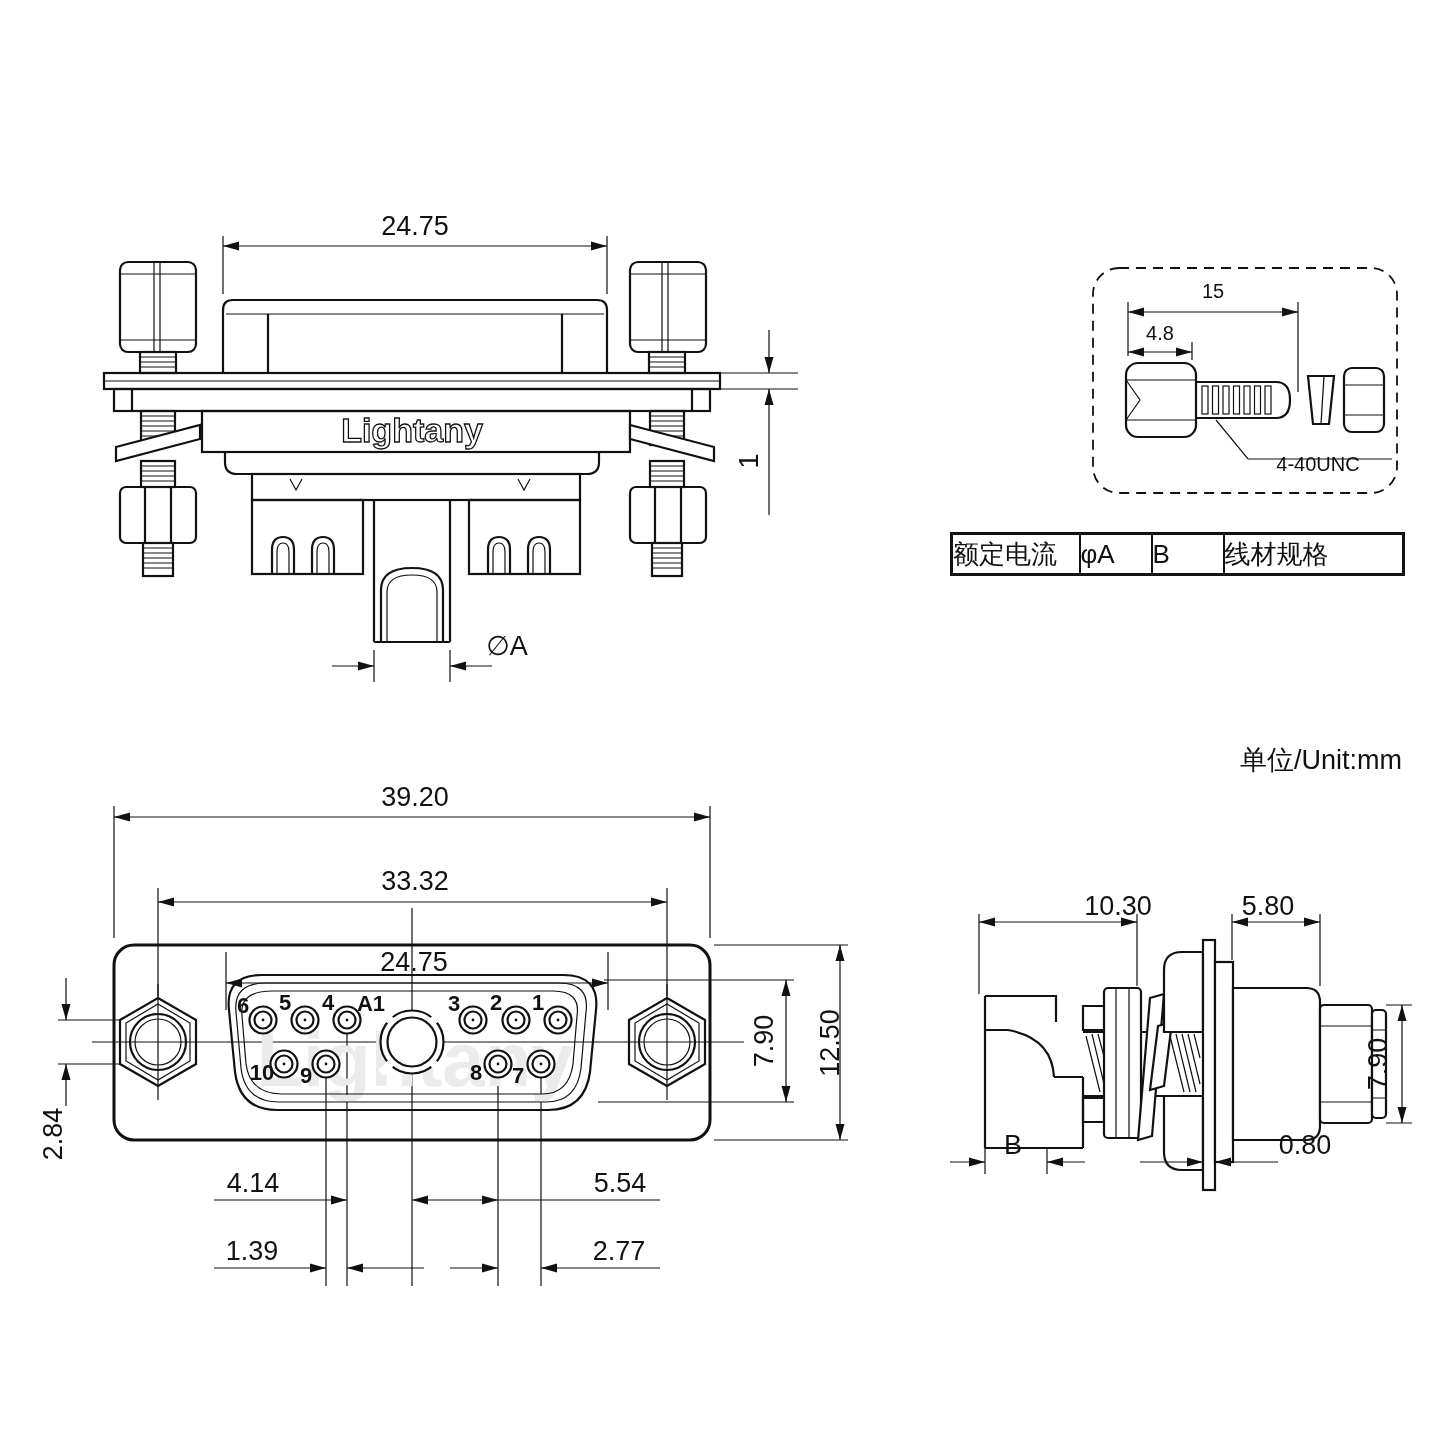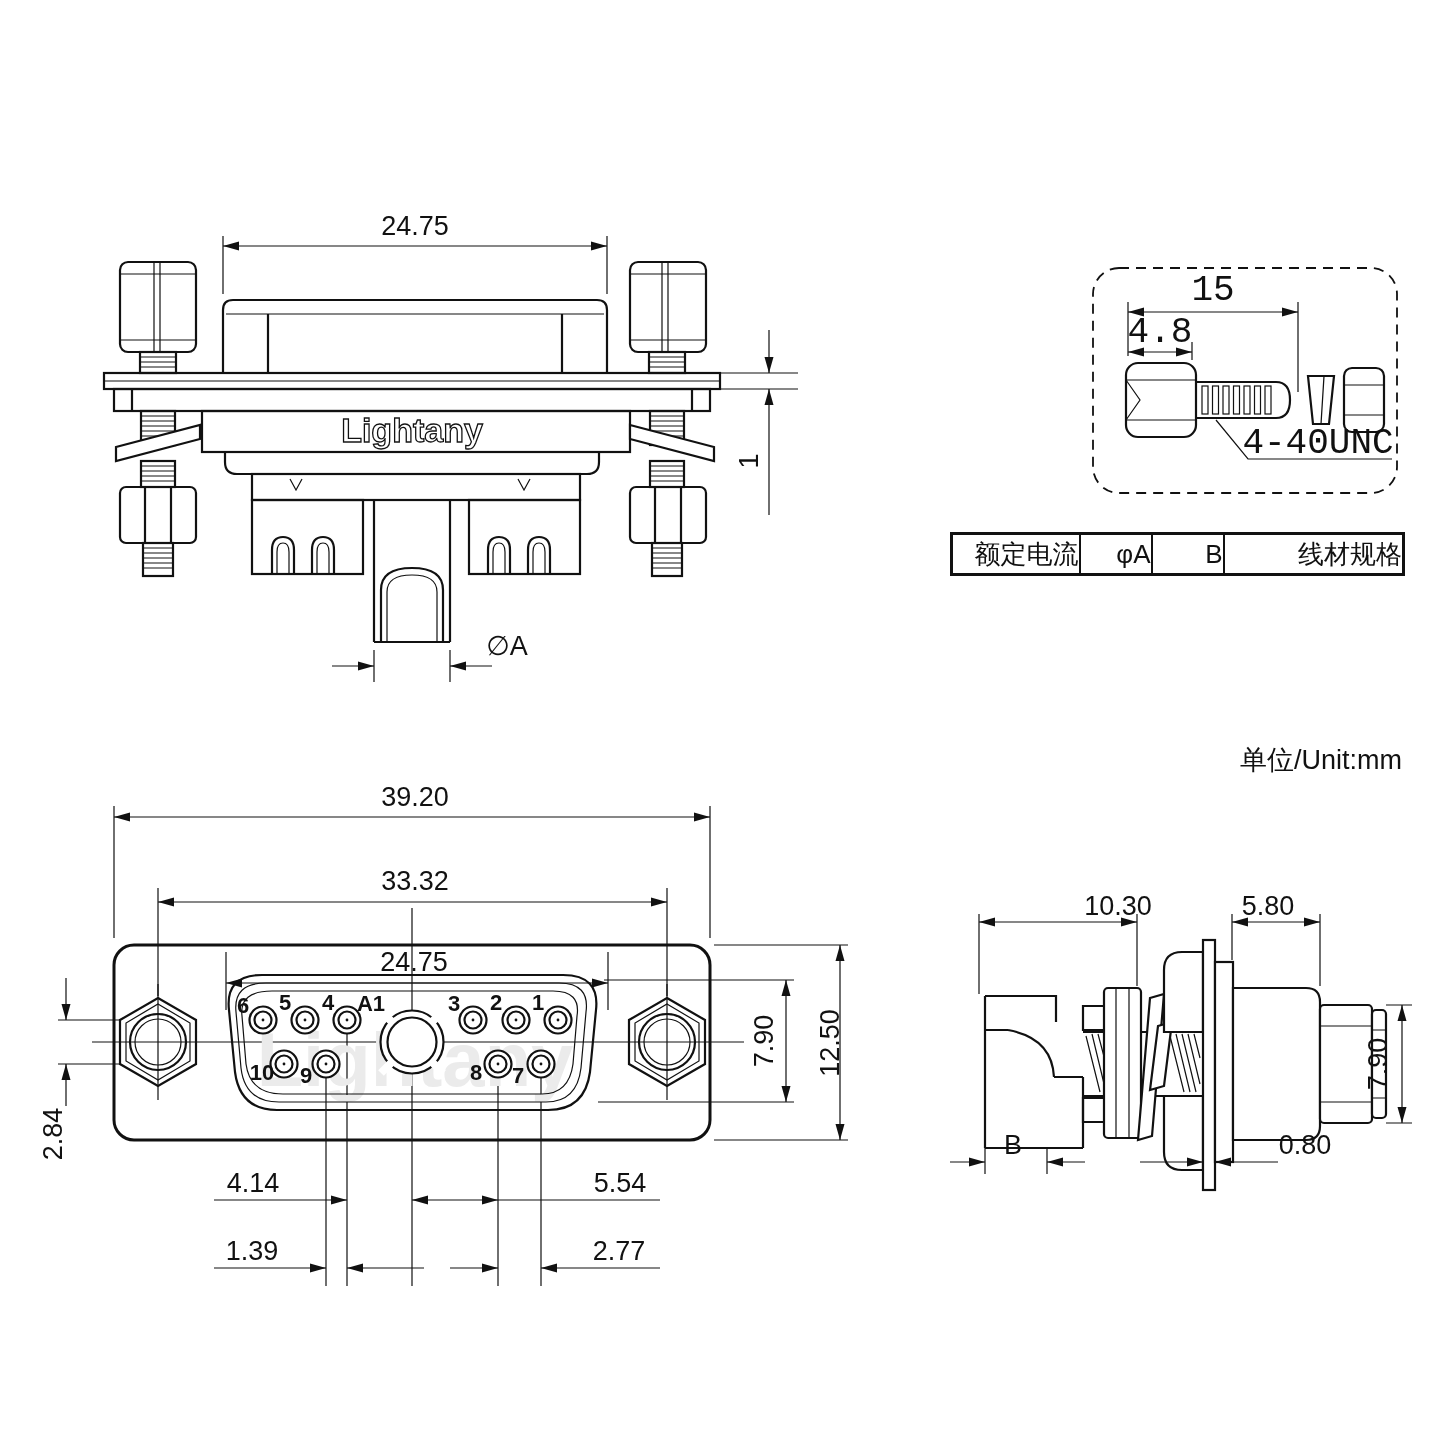--- a/index.html
+++ b/index.html
@@ -3,24 +3,24 @@
 <meta charset="utf-8">
 <style>
   html,body{margin:0;padding:0;background:#fff;}
   #canvas{position:relative;width:1440px;height:1440px;background:#fff;overflow:hidden;
           font-family:"Liberation Sans",sans-serif;color:#111;}
   svg{position:absolute;left:0;top:0;}
   .lbl{position:absolute;transform:translate(-50%,-50%);font-size:27px;color:#111;
        white-space:nowrap;line-height:1;}
   .lbl.rot{transform:translate(-50%,-50%) rotate(-90deg);}
   .lbl.pin{font-size:22px;font-weight:bold;}
-  .lbl.big{font-size:36px;font-family:Liberation Mono, monospace;}
+  .lbl.big{font-size:20px;}
   #spec-table{position:absolute;left:950px;top:532px;width:452px;border-collapse:collapse;
        border:3px solid #111;table-layout:fixed;}
-  #spec-table td{border:2px solid #111;text-align:right;height:38px;font-size:26px;
+  #spec-table td{border:2px solid #111;text-align:left;height:38px;font-size:26px;
        padding:0;color:#111;}
   #unit-note{position:absolute;left:1100px;top:742px;width:302px;text-align:right;
        font-size:27px;color:#111;}
   .part{fill:none;stroke:#111;stroke-width:2.2;}
   .partw{fill:#fff;stroke:#111;stroke-width:2.2;}
   .thick{fill:none;stroke:#111;stroke-width:3;}
   .thin{fill:none;stroke:#111;stroke-width:1.2;}
   .hatch{fill:none;stroke:#111;stroke-width:1.2;}
   .ah{fill:#111;stroke:none;}
   .dash{fill:none;stroke:#111;stroke-width:1.8;stroke-dasharray:10 7;}
@@ -262,21 +262,21 @@
     <path class="ah" d="M1203,1162 l-16,-4.5 v9 z M1215,1162 l16,-4.5 v9 z"></path>
   </g>
 </svg>
 
 <div class="lbl" style="left:415px;top:226px">24.75</div>
 <div class="lbl rot" style="left:749px;top:461px">1</div>
 <div class="lbl" style="left:507px;top:646px">∅A</div>
 
 <div class="lbl big" style="left:1213px;top:291px">15</div>
 <div class="lbl big" style="left:1160px;top:333px">4.8</div>
-<div class="lbl big" style="left:1318px;top:444px">4-40UNC</div>
+<div class="lbl big" style="left:1318px;top:464px">4-40UNC</div>
 
 <div class="lbl" style="left:415px;top:797px">39.20</div>
 <div class="lbl" style="left:415px;top:881px">33.32</div>
 <div class="lbl" style="left:414px;top:962px">24.75</div>
 <div class="lbl rot" style="left:830px;top:1043px">12.50</div>
 <div class="lbl rot" style="left:764px;top:1041px">7.90</div>
 <div class="lbl rot" style="left:53px;top:1134px">2.84</div>
 <div class="lbl" style="left:253px;top:1183px">4.14</div>
 <div class="lbl" style="left:620px;top:1183px">5.54</div>
 <div class="lbl" style="left:252px;top:1251px">1.39</div>

